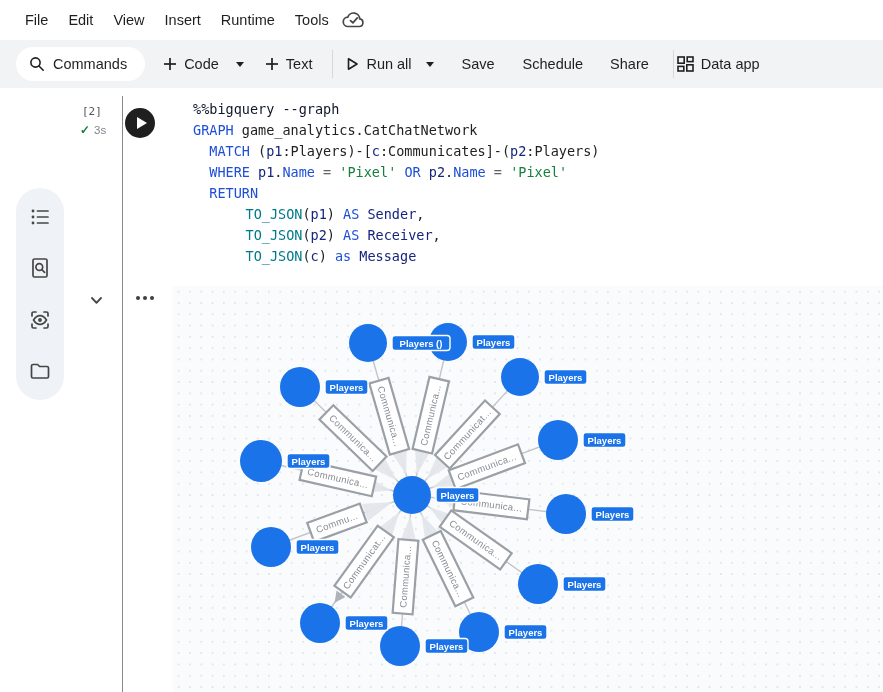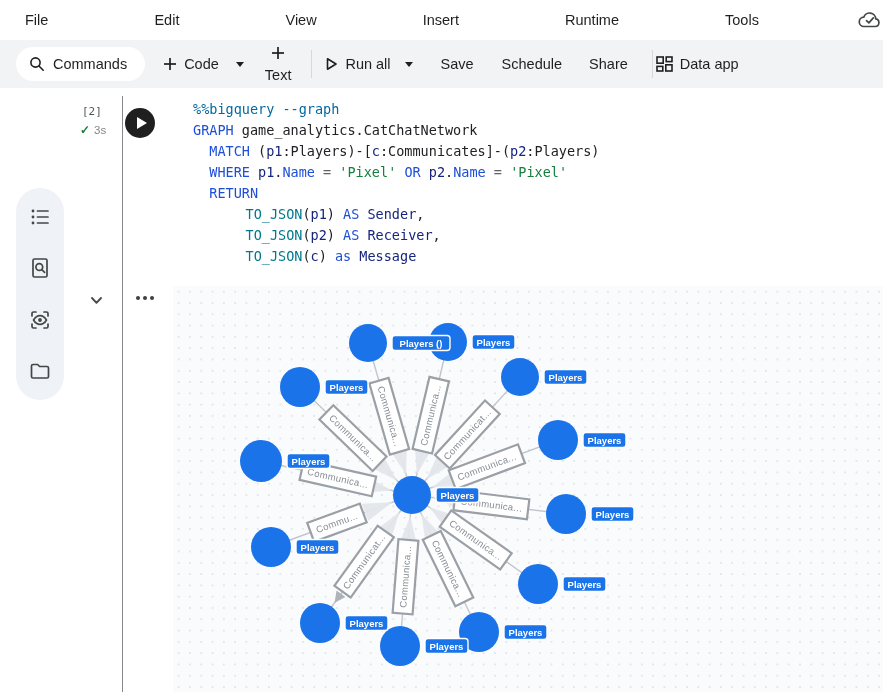--- a/index.html
+++ b/index.html
@@ -1,20 +1,20 @@
 <!DOCTYPE html>
 <html><head>
 <meta charset="utf-8">
 <style>
   html,body{margin:0;padding:0;background:#fff;}
   .app{position:relative;width:883px;height:692px;overflow:hidden;background:#fff;
        font-family:"Liberation Sans",sans-serif;color:#1f1f1f;-webkit-font-smoothing:antialiased;}
 
   
-  .menubar{display:flex;align-items:center;height:40px;padding-left:25px;gap:20px;background:#fff;justify-content:space-between;}
+  .menubar{display:flex;align-items:center;height:40px;padding-left:25px;gap:20px;background:#fff;}
   .menu-item{font-size:14.5px;color:#1f1f1f;cursor:pointer;}
   .cloud-icon{margin-left:-8px;display:flex;align-items:center;}
 
   
   .toolbar{display:flex;align-items:center;height:48px;background:#f1f3f4;}
   .tb-label{font-size:14.5px;font-weight:500;color:#1f1f1f;white-space:nowrap;}
   .commands-pill{margin-left:16px;display:flex;align-items:center;gap:8px;background:#fff;
                  border-radius:18px;height:34px;padding:0 18px 0 13px;cursor:pointer;}
   .tb-btn{display:flex;align-items:center;gap:7px;cursor:pointer;}
   .caret{width:0;height:0;border-left:4.5px solid transparent;border-right:4.5px solid transparent;
@@ -33,21 +33,21 @@
   .exec-count{position:absolute;left:82px;top:17px;font-family:"DejaVu Sans Mono",monospace;
               font-size:11px;color:#52565a;}
   .status{position:absolute;left:80px;top:35px;font-size:11.5px;color:#80868b;display:flex;gap:4px;align-items:center;}
   .check{color:#188038;font-weight:bold;font-size:12px;}
   .play-btn{position:absolute;left:125px;top:20px;width:30px;height:30px;border-radius:50%;
             background:#1f1f1f;display:flex;align-items:center;justify-content:center;cursor:pointer;}
   .play-tri{width:0;height:0;border-top:6px solid transparent;border-bottom:6px solid transparent;
             border-left:10px solid #fff;margin-left:3px;}
   .code{position:absolute;left:193px;top:11px;font-family:"DejaVu Sans Mono",monospace;
         font-size:13.5px;line-height:21px;white-space:pre;cursor:text;}
-  .tk-mg{color:#0369a1;} .tk-kw{color:#1d4ed8;} .tk-fn{color:#00798c;margin-left:20px;}
+  .tk-mg{color:#0f172a;} .tk-kw{color:#1d4ed8;} .tk-fn{color:#00798c;margin-left:20px;}
   .tk-vr{color:#15257e;} .tk-st{color:#15803d;} .tk-op{color:#5f6368;} .tk-pl{color:#202124;}
 
   .out-chevron{position:absolute;left:89px;top:205px;cursor:pointer;}
   .ellipsis{position:absolute;left:136px;top:208px;display:flex;gap:3px;cursor:pointer;}
   .ellipsis i{width:4px;height:4px;border-radius:50%;background:#3c4043;}
 
   
   .output{position:absolute;left:173px;top:198px;width:710px;height:406px;background:#fafbfd;
           background-image:radial-gradient(circle,#e3e6ea 1.15px,transparent 1.3px);
           background-size:11.3px 11.3px;}
@@ -84,21 +84,21 @@
       <span class="tb-label">Commands</span>
     </div>
     <div class="tb-btn" style="margin-left:18px;">
       <svg width="14" height="14" viewBox="0 0 14 14">
         <line x1="7" y1="1" x2="7" y2="13" stroke="#1f1f1f" stroke-width="1.7"></line>
         <line x1="1" y1="7" x2="13" y2="7" stroke="#1f1f1f" stroke-width="1.7"></line>
       </svg>
       <span class="tb-label">Code</span>
     </div>
     <div class="caret" style="margin-left:17px;"></div>
-    <div class="tb-btn" style="margin-left:21px;flex-direction:column;">
+    <div class="tb-btn" style="margin-left:21px;">
       <svg width="14" height="14" viewBox="0 0 14 14">
         <line x1="7" y1="1" x2="7" y2="13" stroke="#1f1f1f" stroke-width="1.7"></line>
         <line x1="1" y1="7" x2="13" y2="7" stroke="#1f1f1f" stroke-width="1.7"></line>
       </svg>
       <span class="tb-label">Text</span>
     </div>
     <div class="tb-divider" style="margin-left:20px;"></div>
     <div class="tb-btn" style="margin-left:13px;">
       <svg width="13" height="14" viewBox="0 0 13 14">
         <path d="M2.5 1.8 L11 7 L2.5 12.2 Z" fill="none" stroke="#1f1f1f" stroke-width="1.6" stroke-linejoin="round"></path>

